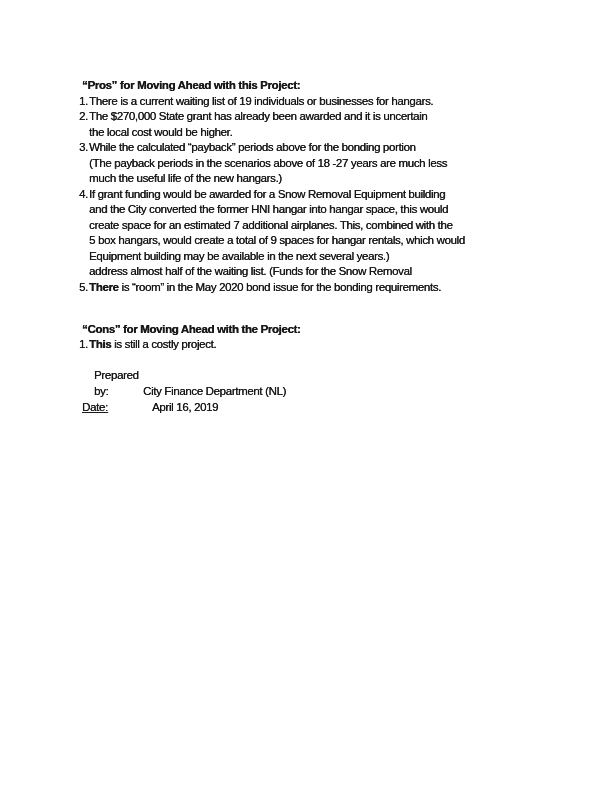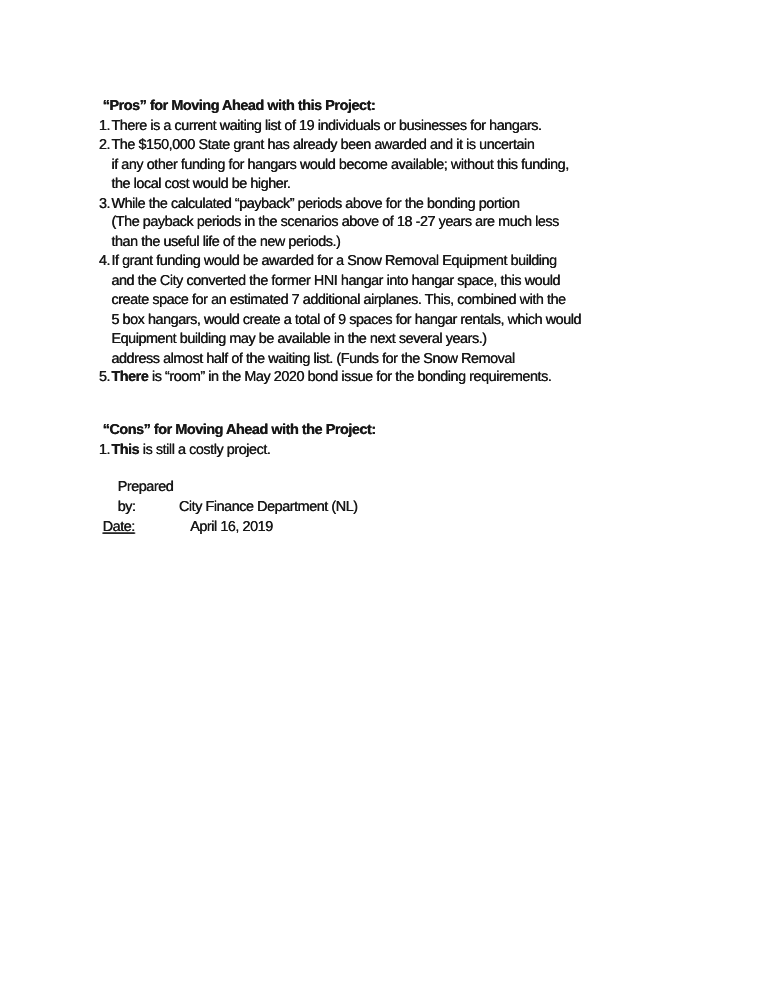--- a/index.html
+++ b/index.html
@@ -60,32 +60,31 @@
     <div class="li">
       <span class="num">1.</span>
       <div class="itext">
         <div>There is a current waiting list of 19 individuals or businesses for hangars.</div>
       </div>
     </div>
 
     <div class="li">
       <span class="num">2.</span>
       <div class="itext">
-        <div>The $150,000 State grant has already been awarded and it is uncertain</div>
-        <div>if any other funding for hangars would become available; without this funding,</div>
+        <div>The $270,000 State grant has already been awarded and it is uncertain</div>
         <div>the local cost would be higher.</div>
       </div>
     </div>
 
     <div class="li">
       <span class="num">3.</span>
       <div class="itext">
         <div>While the calculated “payback” periods above for the bonding portion</div>
         <div>(The payback periods in the scenarios above of 18 -27 years are much less</div>
-        <div>than the useful life of the new periods.)</div>
+        <div>much the useful life of the new hangars.)</div>
       </div>
     </div>
 
     <div class="li">
       <span class="num">4.</span>
       <div class="itext">
         <div>If grant funding would be awarded for a Snow Removal Equipment building</div>
         <div>and the City converted the former HNI hangar into hangar space, this would</div>
         <div>create space for an estimated 7 additional airplanes. This, combined with the</div>
         <div>5 box hangars, would create a total of 9 spaces for hangar rentals, which would</div>

